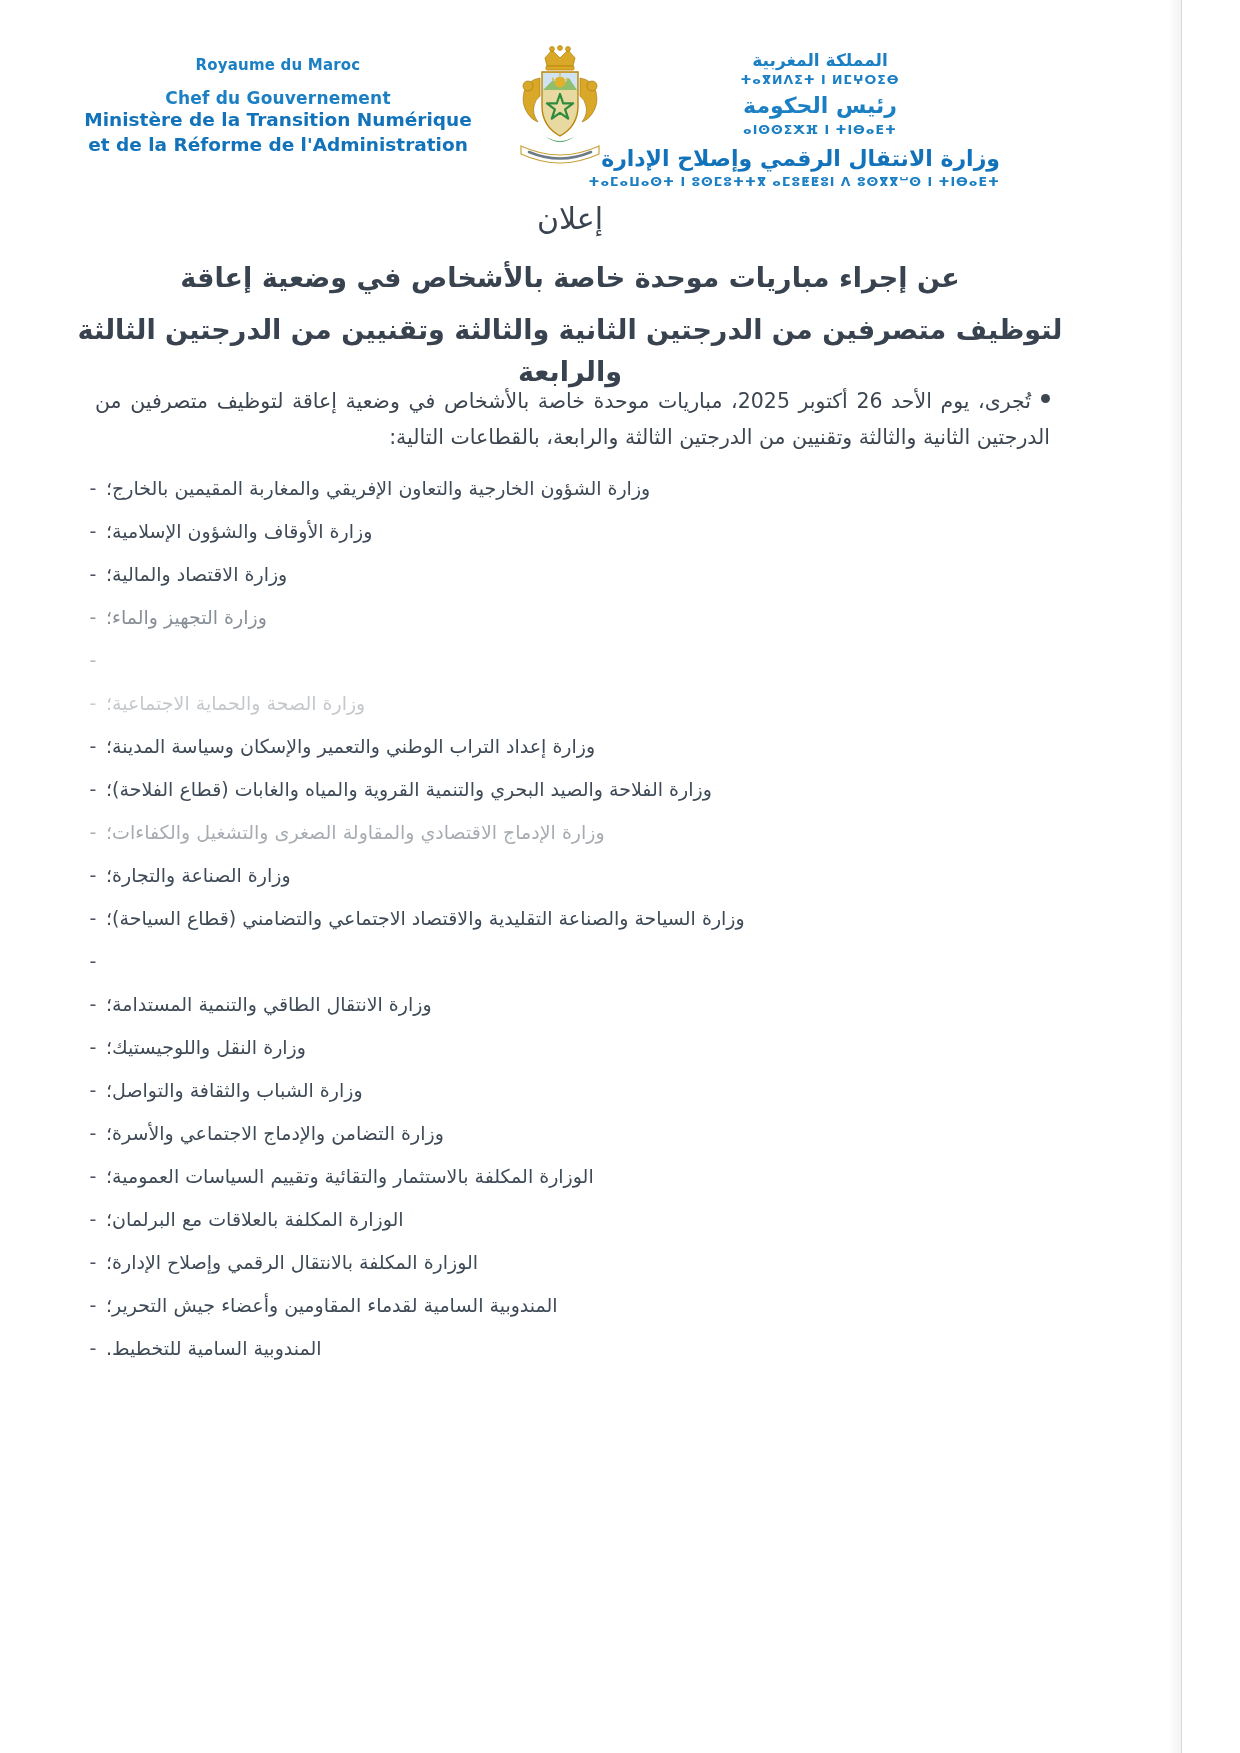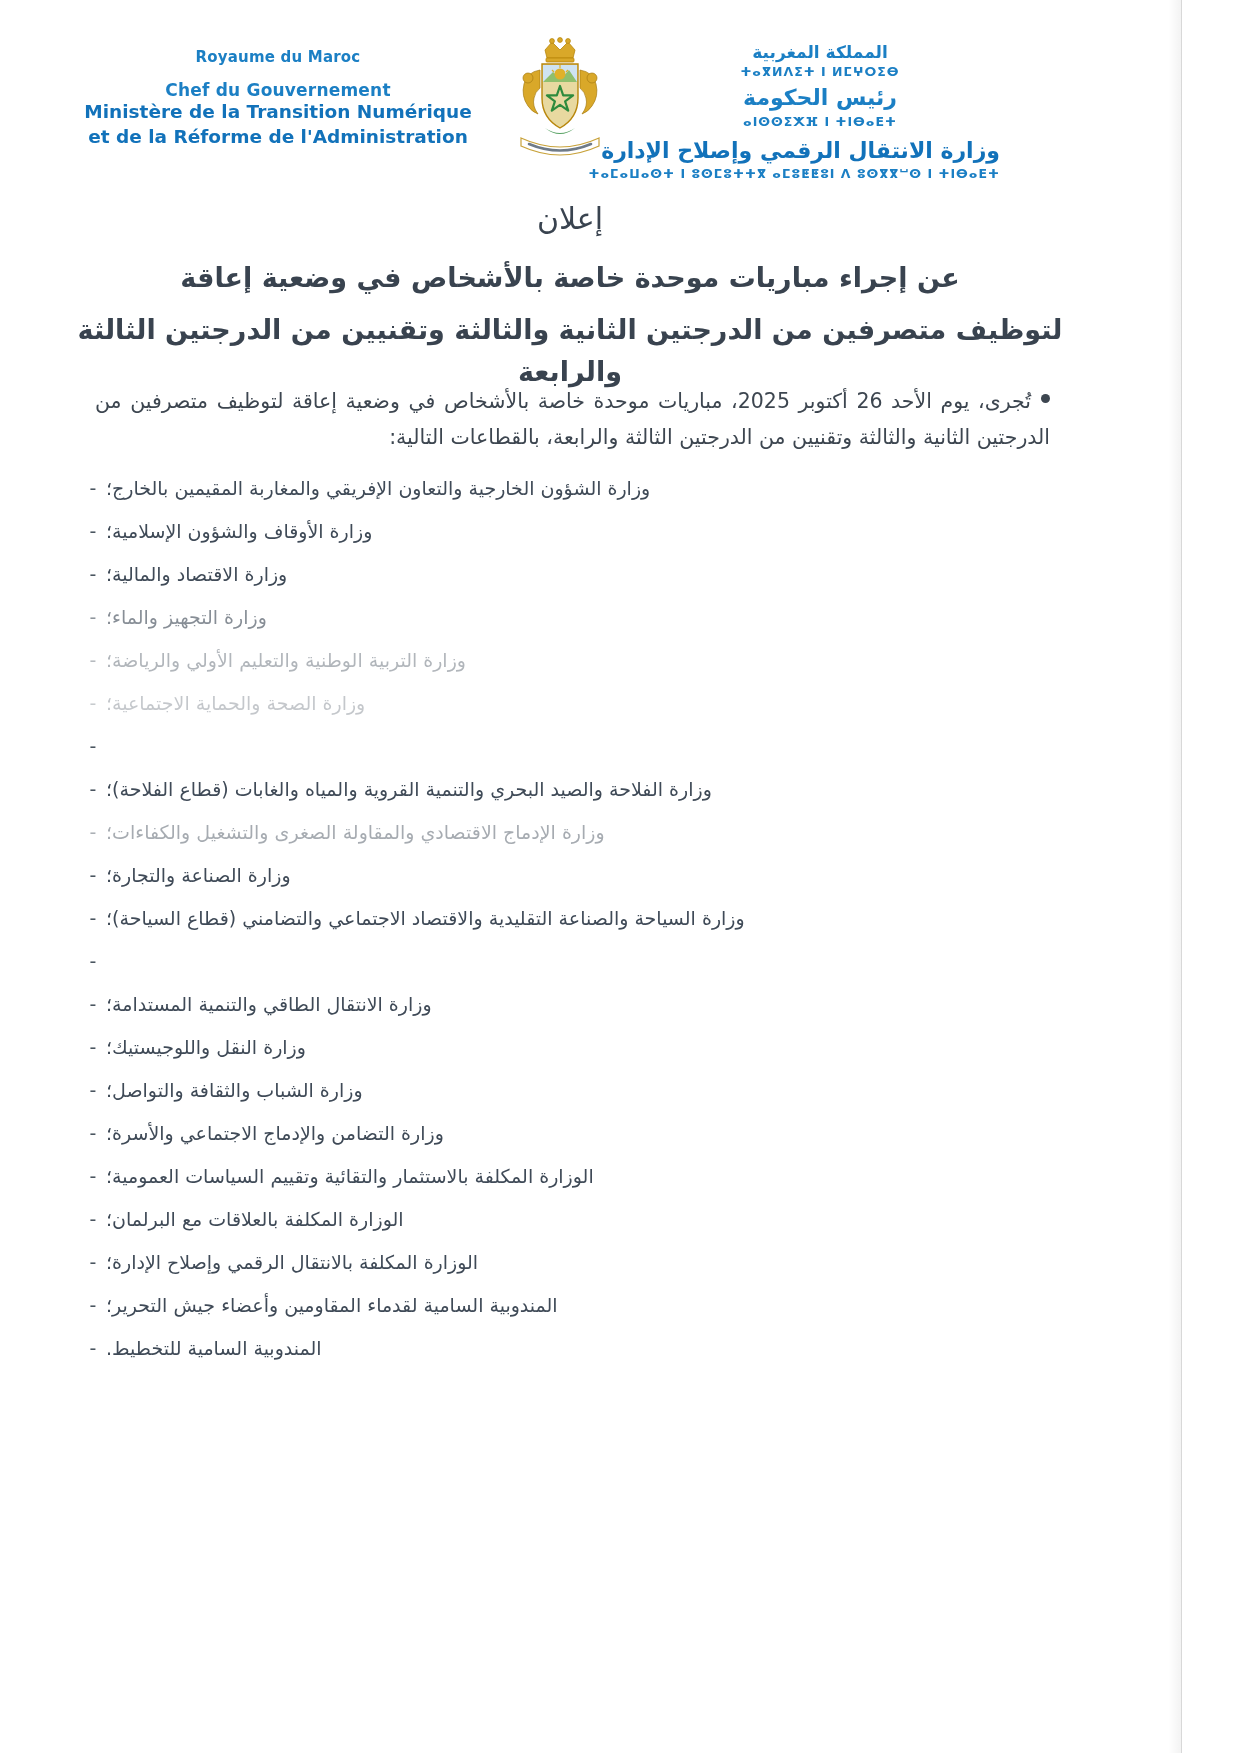--- a/index.html
+++ b/index.html
@@ -32,21 +32,21 @@
     top: 0;
     right: 58px;
     width: 14px;
     height: 1753px;
     background: linear-gradient(to left, rgba(0,0,0,0.05), rgba(0,0,0,0));
   }
 
   
   .header {
     position: absolute;
-    top: 34px;
+    top: 42px;
     left: 0;
     width: 1240px;
     height: 140px;
   }
   .hdr-fr {
     position: absolute;
     top: 14px;
     left: 78px;
     width: 400px;
     text-align: center;
@@ -286,28 +286,28 @@
       </div>
       <div class="sector-row fade-0">
         <div class="sector-text">وزارة الاقتصاد والمالية؛</div>
         <div class="sector-dash">-</div>
       </div>
       <div class="sector-row fade-1">
         <div class="sector-text">وزارة التجهيز والماء؛</div>
         <div class="sector-dash">-</div>
       </div>
       <div class="sector-row fade-2">
-        <div class="sector-text">وزارة التربية الوطنية والتعليم الأولي والرياضة؛</div>
         <div class="sector-dash">-</div>
       </div>
       <div class="sector-row fade-3">
         <div class="sector-text">وزارة الصحة والحماية الاجتماعية؛</div>
         <div class="sector-dash">-</div>
       </div>
       <div class="sector-row fade-0">
+        <div class="sector-text">وزارة إعداد التراب الوطني والتعمير والإسكان وسياسة المدينة؛</div>
         <div class="sector-dash">-</div>
       </div>
       <div class="sector-row fade-0">
         <div class="sector-text">وزارة الفلاحة والصيد البحري والتنمية القروية والمياه والغابات (قطاع الفلاحة)؛</div>
         <div class="sector-dash">-</div>
       </div>
       <div class="sector-row fade-4">
         <div class="sector-text">وزارة الإدماج الاقتصادي والمقاولة الصغرى والتشغيل والكفاءات؛</div>
         <div class="sector-dash">-</div>
       </div>

